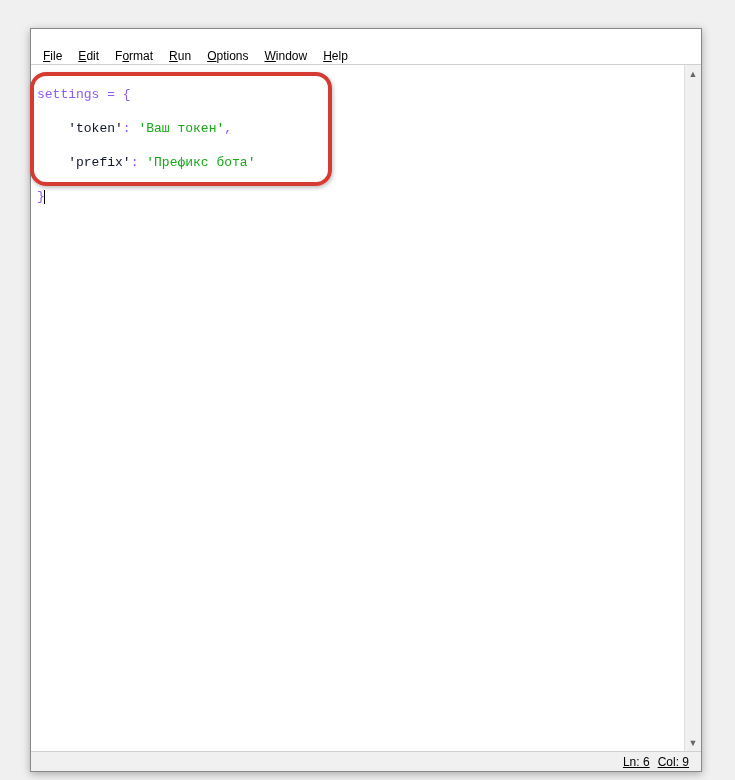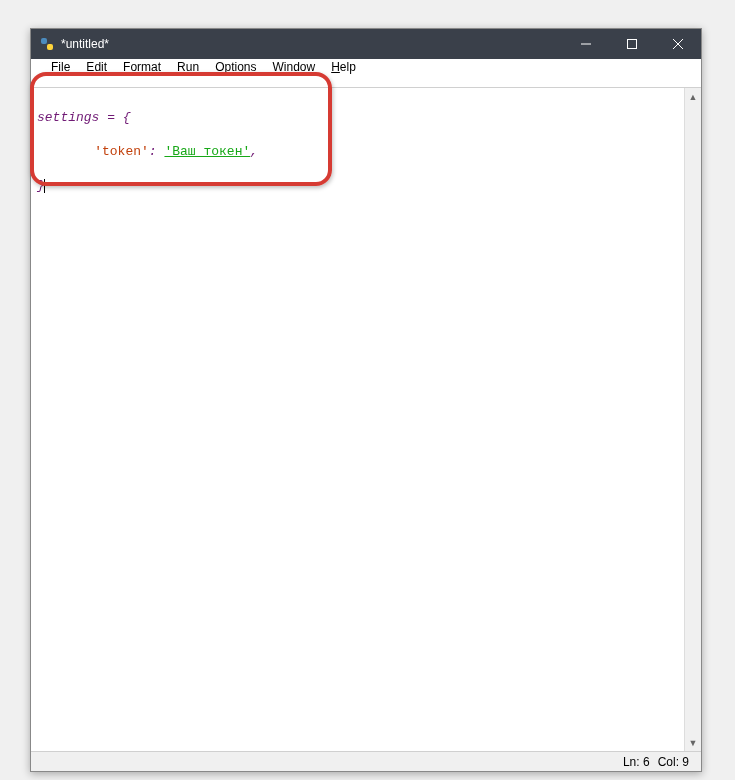--- a/index.html
+++ b/index.html
@@ -49,26 +49,26 @@
     }
     .titlebar-btn {
       width: 46px;
       height: 100%;
       display: flex;
       align-items: center;
       justify-content: center;
       color: #fff;
     }
     .menubar {
-      height: 29px;
+      height: 36px;
       background: #fff;
       border-bottom: 1px solid #d0d0d0;
       display: flex;
-      align-items: flex-start;
-      padding-left: 12px;
+      align-items: flex-end;
+      padding-left: 4px;
       font-size: 12px;
     }
     .menubar-item {
       padding: 1px 8px;
     }
     .menubar-item u {
       text-decoration: underline;
     }
     .editor-wrap {
       flex: 1;
@@ -82,23 +82,23 @@
       font-family: "Courier New", monospace;
       font-size: 13px;
       line-height: 17px;
       white-space: pre;
       position: relative;
       overflow: hidden;
     }
     .code-line {
       display: block;
     }
-    .kw-key { color: #c2410c; margin-left: 26px; }
-    .kw-str { color: #18a818; text-decoration: underline; }
-    .plain { color: #701a75; font-style: italic; }
+    .kw-key { color: #0f172a; }
+    .kw-str { color: #18a818; }
+    .plain { color: #8b5cf6; }
     .highlight-box {
       position: absolute;
       left: 30px;
       top: 72px;
       width: 302px;
       height: 114px;
       border: 4px solid #d63b33;
       border-radius: 16px;
       pointer-events: none;
       box-shadow: 1px 2px 4px rgba(0,0,0,0.25);
@@ -135,69 +135,44 @@
       background: #f0f0f0;
       border-top: 1px solid #d0d0d0;
       display: flex;
       justify-content: flex-end;
       align-items: center;
       font-size: 12px;
       padding-right: 8px;
     }
     .status-cell {
       padding: 0 4px;
+      text-decoration: underline;
     }
   </style>
 </head>
 <body>
 
 <div class="window">
 
-  <div class="titlebar">
-    <span class="titlebar-icon">
-      <svg viewBox="0 0 16 16">
-          <rect x="2" y="2" width="6" height="6" rx="2" fill="#4b8bbe"></rect>
-          <rect x="8" y="8" width="6" height="6" rx="2" fill="#ffd43b"></rect>
-        </svg>
-    </span>
-    <span class="titlebar-title">*untitled*</span>
-    <div class="titlebar-controls">
-      <div class="titlebar-btn">
-        <svg width="10" height="10" viewBox="0 0 10 10">
-            <line x1="0" y1="5" x2="10" y2="5" stroke="#fff" stroke-width="1"></line>
-          </svg>
-      </div>
-      <div class="titlebar-btn">
-        <svg width="10" height="10" viewBox="0 0 10 10">
-            <rect x="0.5" y="0.5" width="9" height="9" fill="none" stroke="#fff" stroke-width="1"></rect>
-          </svg>
-      </div>
-      <div class="titlebar-btn">
-        <svg width="10" height="10" viewBox="0 0 10 10">
-            <line x1="0" y1="0" x2="10" y2="10" stroke="#fff" stroke-width="1"></line>
-            <line x1="10" y1="0" x2="0" y2="10" stroke="#fff" stroke-width="1"></line>
-          </svg>
-      </div>
-    </div>
-  </div>
 
   <div class="menubar">
     <span class="menubar-item"><u>F</u>ile</span>
     <span class="menubar-item"><u>E</u>dit</span>
     <span class="menubar-item">F<u>o</u>rmat</span>
     <span class="menubar-item"><u>R</u>un</span>
     <span class="menubar-item"><u>O</u>ptions</span>
     <span class="menubar-item"><u>W</u>indow</span>
     <span class="menubar-item"><u>H</u>elp</span>
   </div>
 
   <div class="editor-wrap">
     <div class="editor">
 <span class="code-line"><span class="plain">settings = {</span></span>
 <span class="code-line"><span class="plain">    </span><span class="kw-key">'token'</span><span class="plain">: </span><span class="kw-str">'Ваш токен'</span><span class="plain">,</span></span>
+<span class="code-line"><span class="plain">    </span><span class="kw-key">'prefix'</span><span class="plain">: </span><span class="kw-str">'Префикс бота'</span></span>
 <span class="code-line"><span class="plain">}</span><span class="cursor"></span></span>
     </div>
     <div class="scrollbar">
       <div class="scroll-arrow">▲</div>
       <div class="scroll-arrow bottom">▼</div>
     </div>
   </div>
 
   <div class="statusbar">
     <span class="status-cell">Ln: 6</span>

